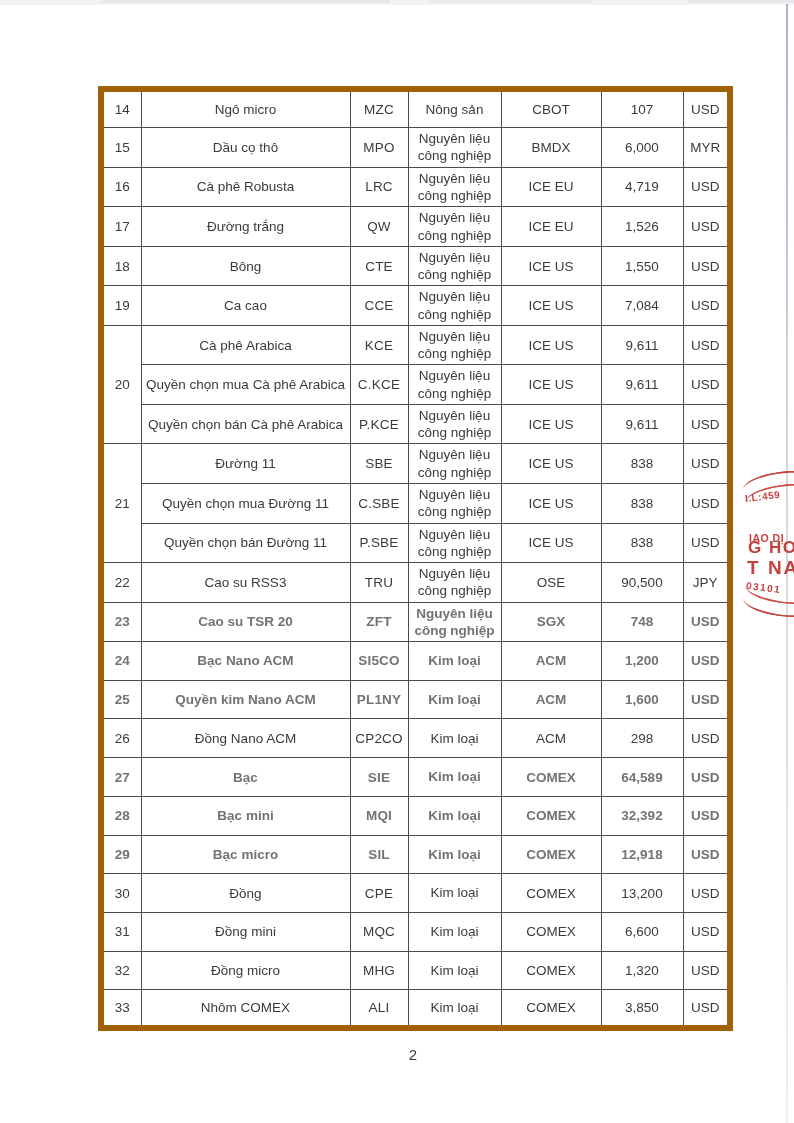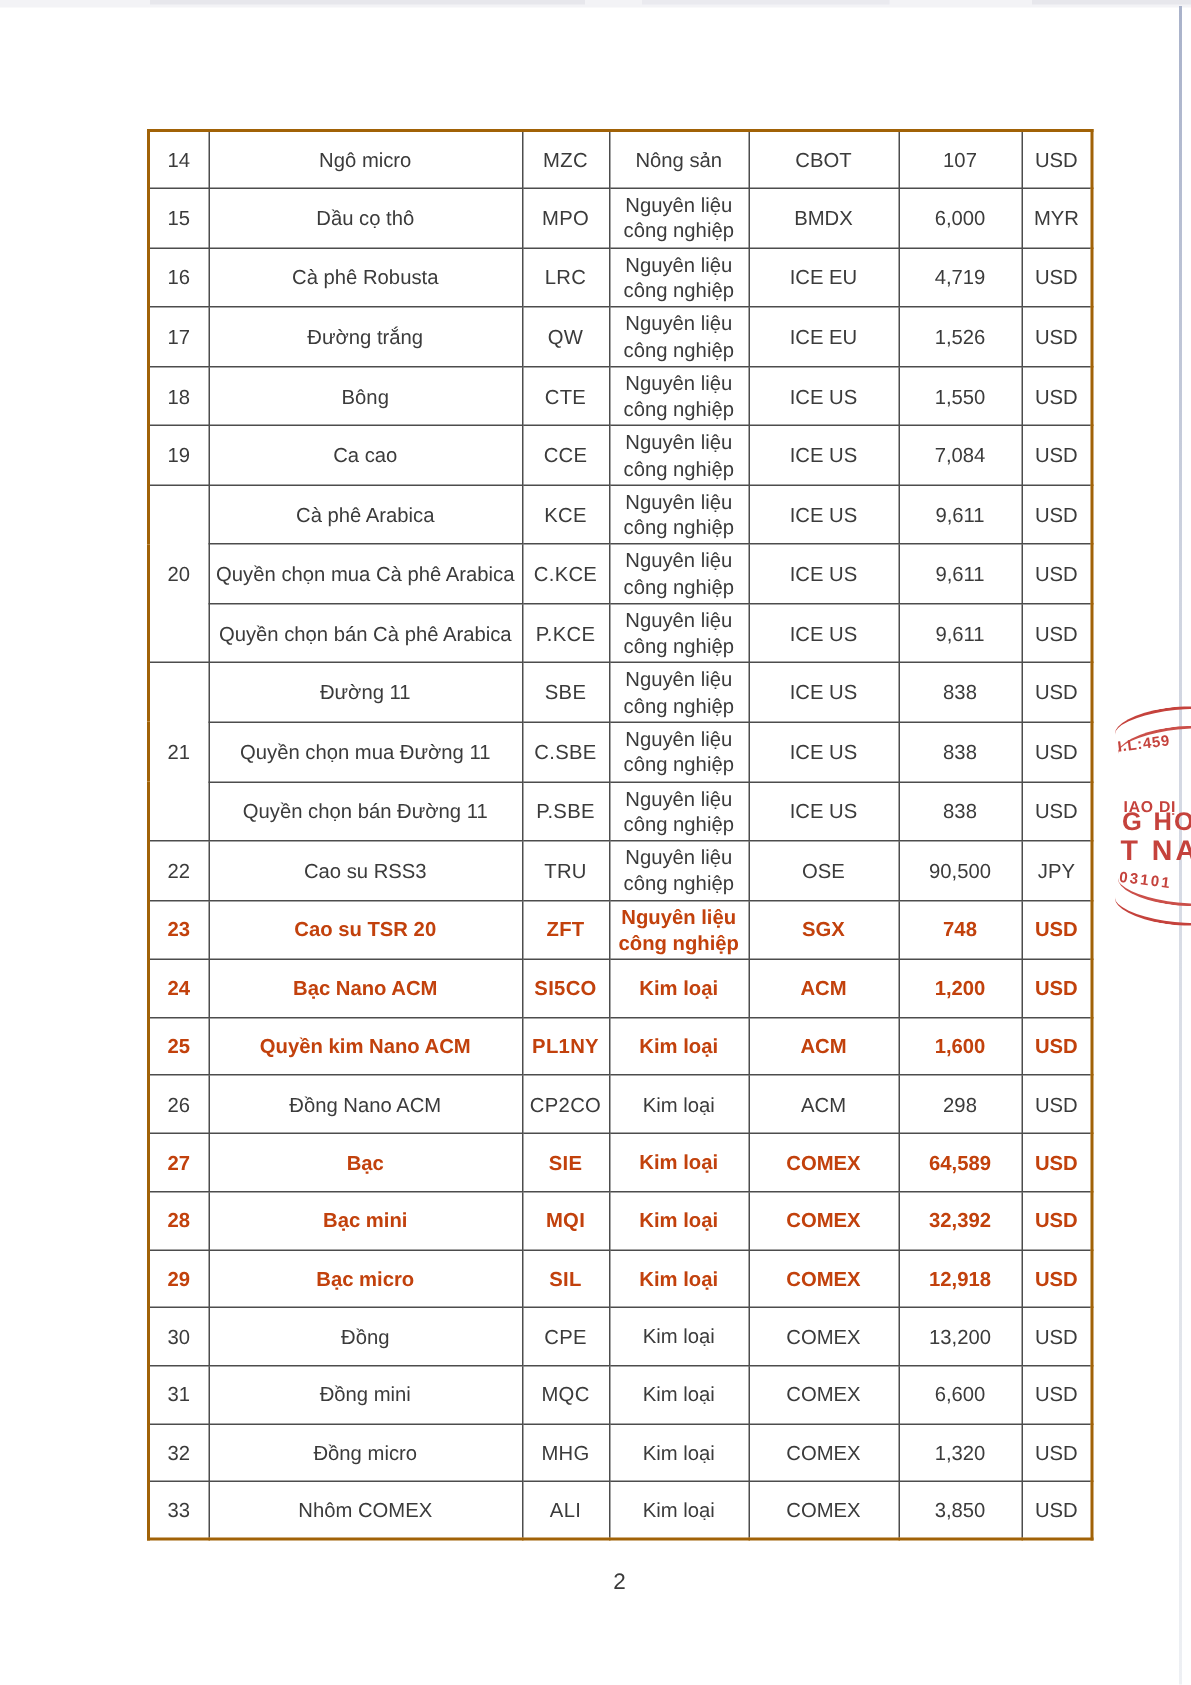--- a/index.html
+++ b/index.html
@@ -21,27 +21,27 @@
     border-collapse:collapse;table-layout:fixed;
     position:absolute;left:98px;top:86px;width:629px;
     color:#3b3b3b;
   }
   table.commodity td{
     border:1.5px solid #4c4c4c;
     text-align:center;vertical-align:middle;
     font-size:13.5px;padding:2px 3px;
     overflow:hidden;
   }
-  table.commodity{border:2px solid #a16207;}
+  table.commodity{border:6px solid #a16207;}
   table.commodity tr{height:38.7px;}
   td.c-name{text-align:left;padding-left:11px;padding-right:6px;font-size:14px;}
   td.c-no{font-size:13.5px;}
   td.c-code{font-size:14px;letter-spacing:0.2px;}
   td.c-cat{font-size:13px;line-height:1.28;}
-  tr.bold{font-weight:700;color:#c2410c;margin-top:34px;}
+  tr.bold{font-weight:700;color:#737373;margin-top:34px;}
   
   .stamp{position:absolute;right:0;top:468px;width:54px;height:152px;overflow:hidden;
     color:#c5423c;font-weight:700;}
   .stamp .arc{position:absolute;width:70px;height:22px;border-radius:50%;}
   .arc-t1{left:3px;top:4px;border-top:2.5px solid #c5423c;transform:rotate(-9deg);}
   .arc-t2{left:5px;top:17px;width:64px;border-top:2px solid #cb4f49;transform:rotate(-9deg);}
   .arc-b1{left:5px;bottom:17px;width:64px;border-bottom:2px solid #cb4f49;transform:rotate(9deg);}
   .arc-b2{left:3px;bottom:4px;border-bottom:2.5px solid #c5423c;transform:rotate(9deg);}
   .s-txt{position:absolute;white-space:nowrap;}
   .s1{left:5px;top:23px;font-size:10px;transform:rotate(-7deg);letter-spacing:0.5px;}

